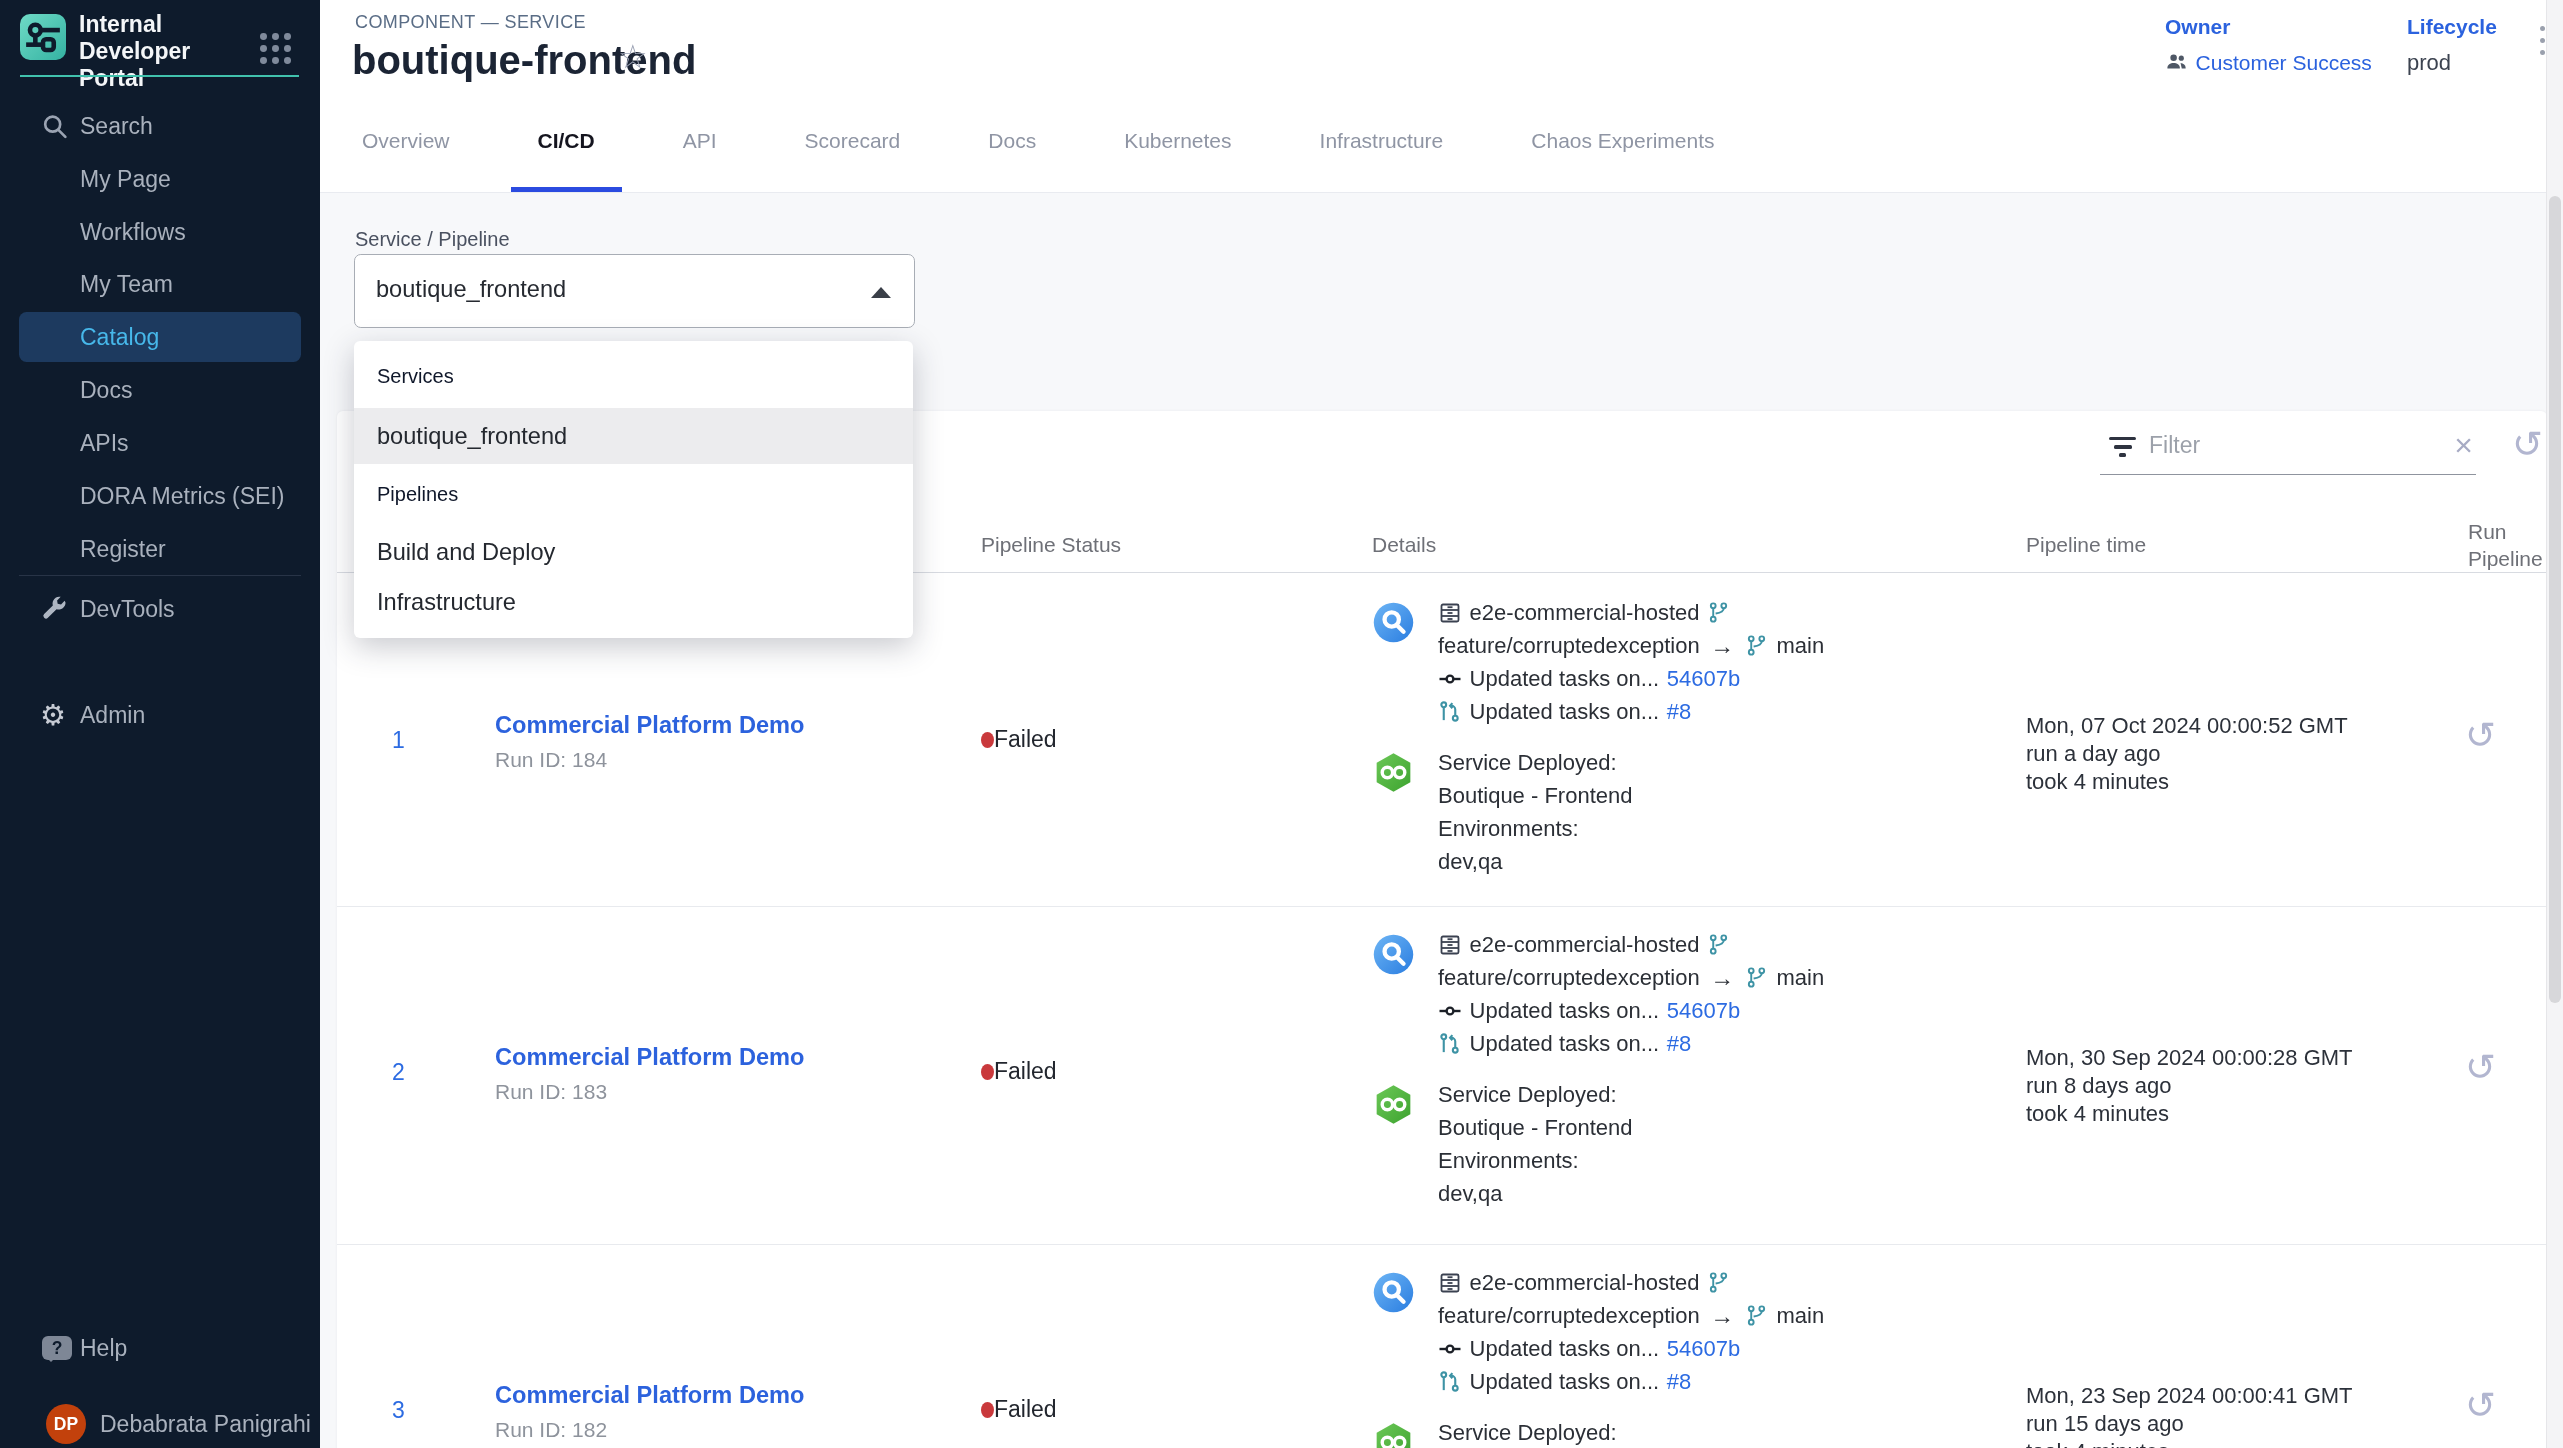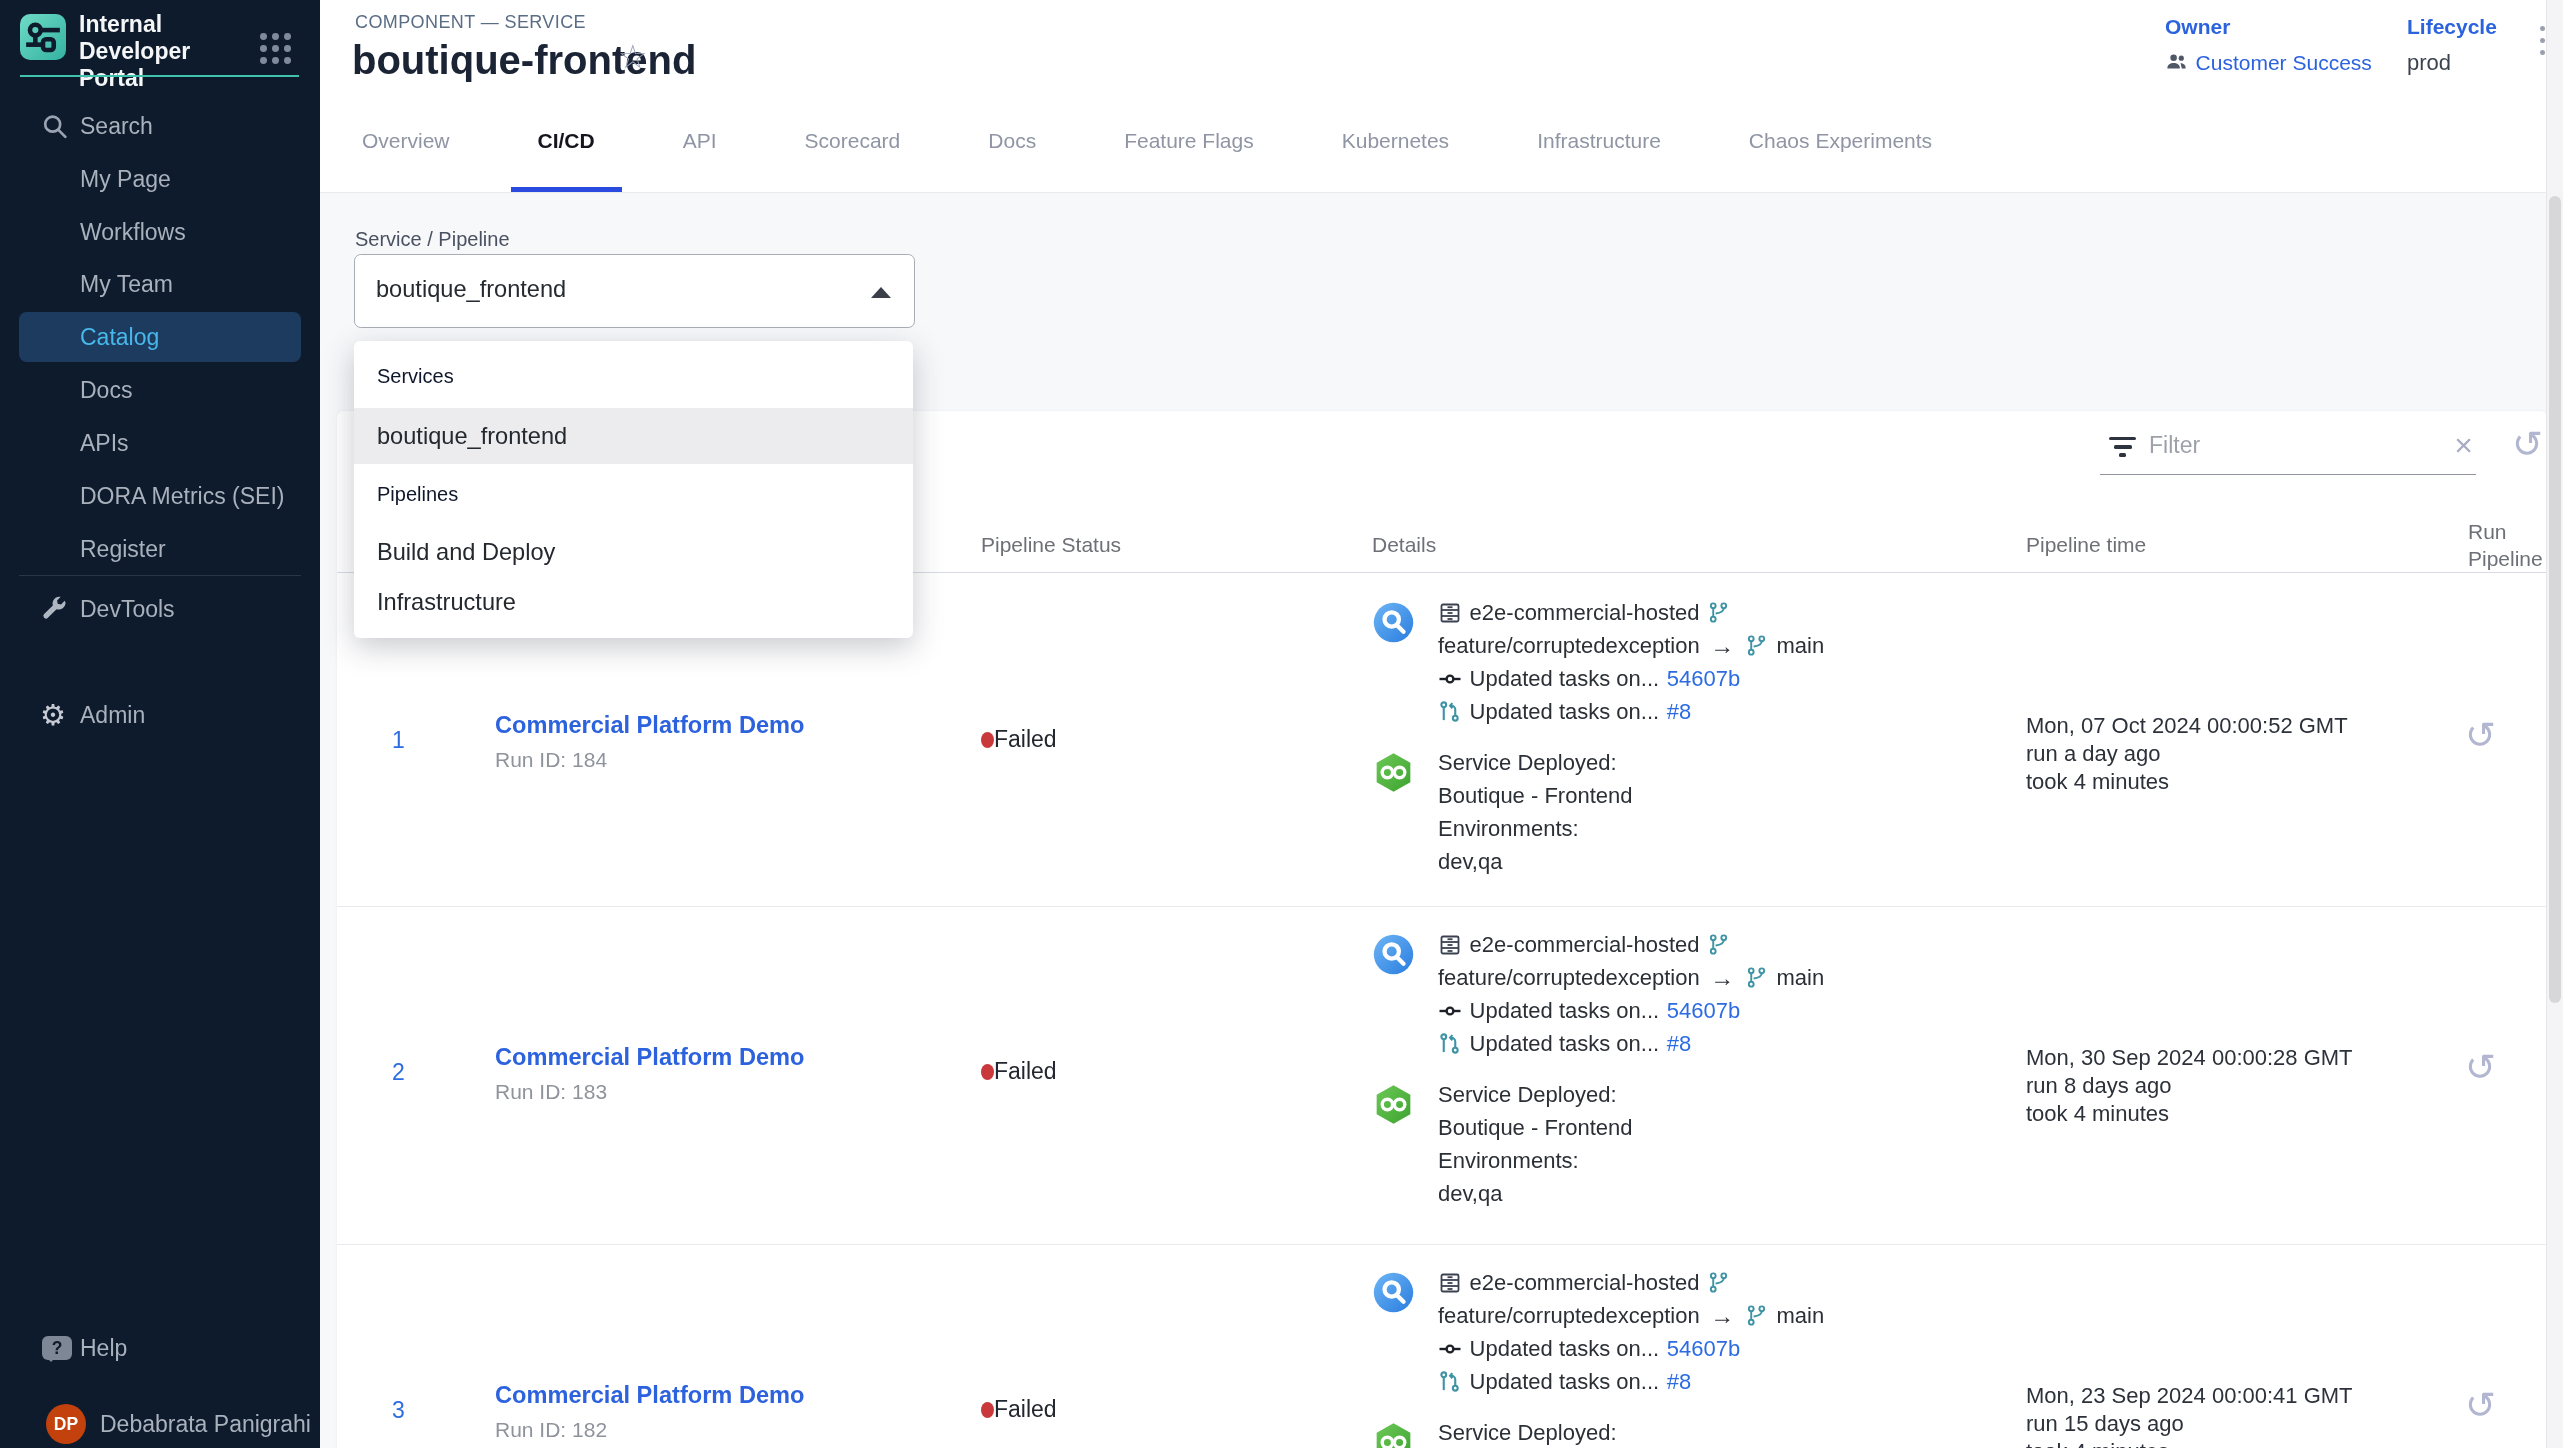--- a/index.html
+++ b/index.html
@@ -226,21 +226,20 @@
       <i></i>
       <i></i>
     </div>
 
   <div class="tabs">
     <div class="tab">Overview</div>
     <div class="tab active">CI/CD</div>
     <div class="tab">API</div>
     <div class="tab">Scorecard</div>
     <div class="tab">Docs</div>
-    <div class="tab">Feature Flags</div>
     <div class="tab">Kubernetes</div>
     <div class="tab">Infrastructure</div>
     <div class="tab">Chaos Experiments</div>
   </div>
   <div class="tabs-line"></div>
   <div class="content-bg"></div>
 
   <div class="sp-label">Service / Pipeline</div>
   <div class="select">
     <span class="val">boutique_frontend</span>

